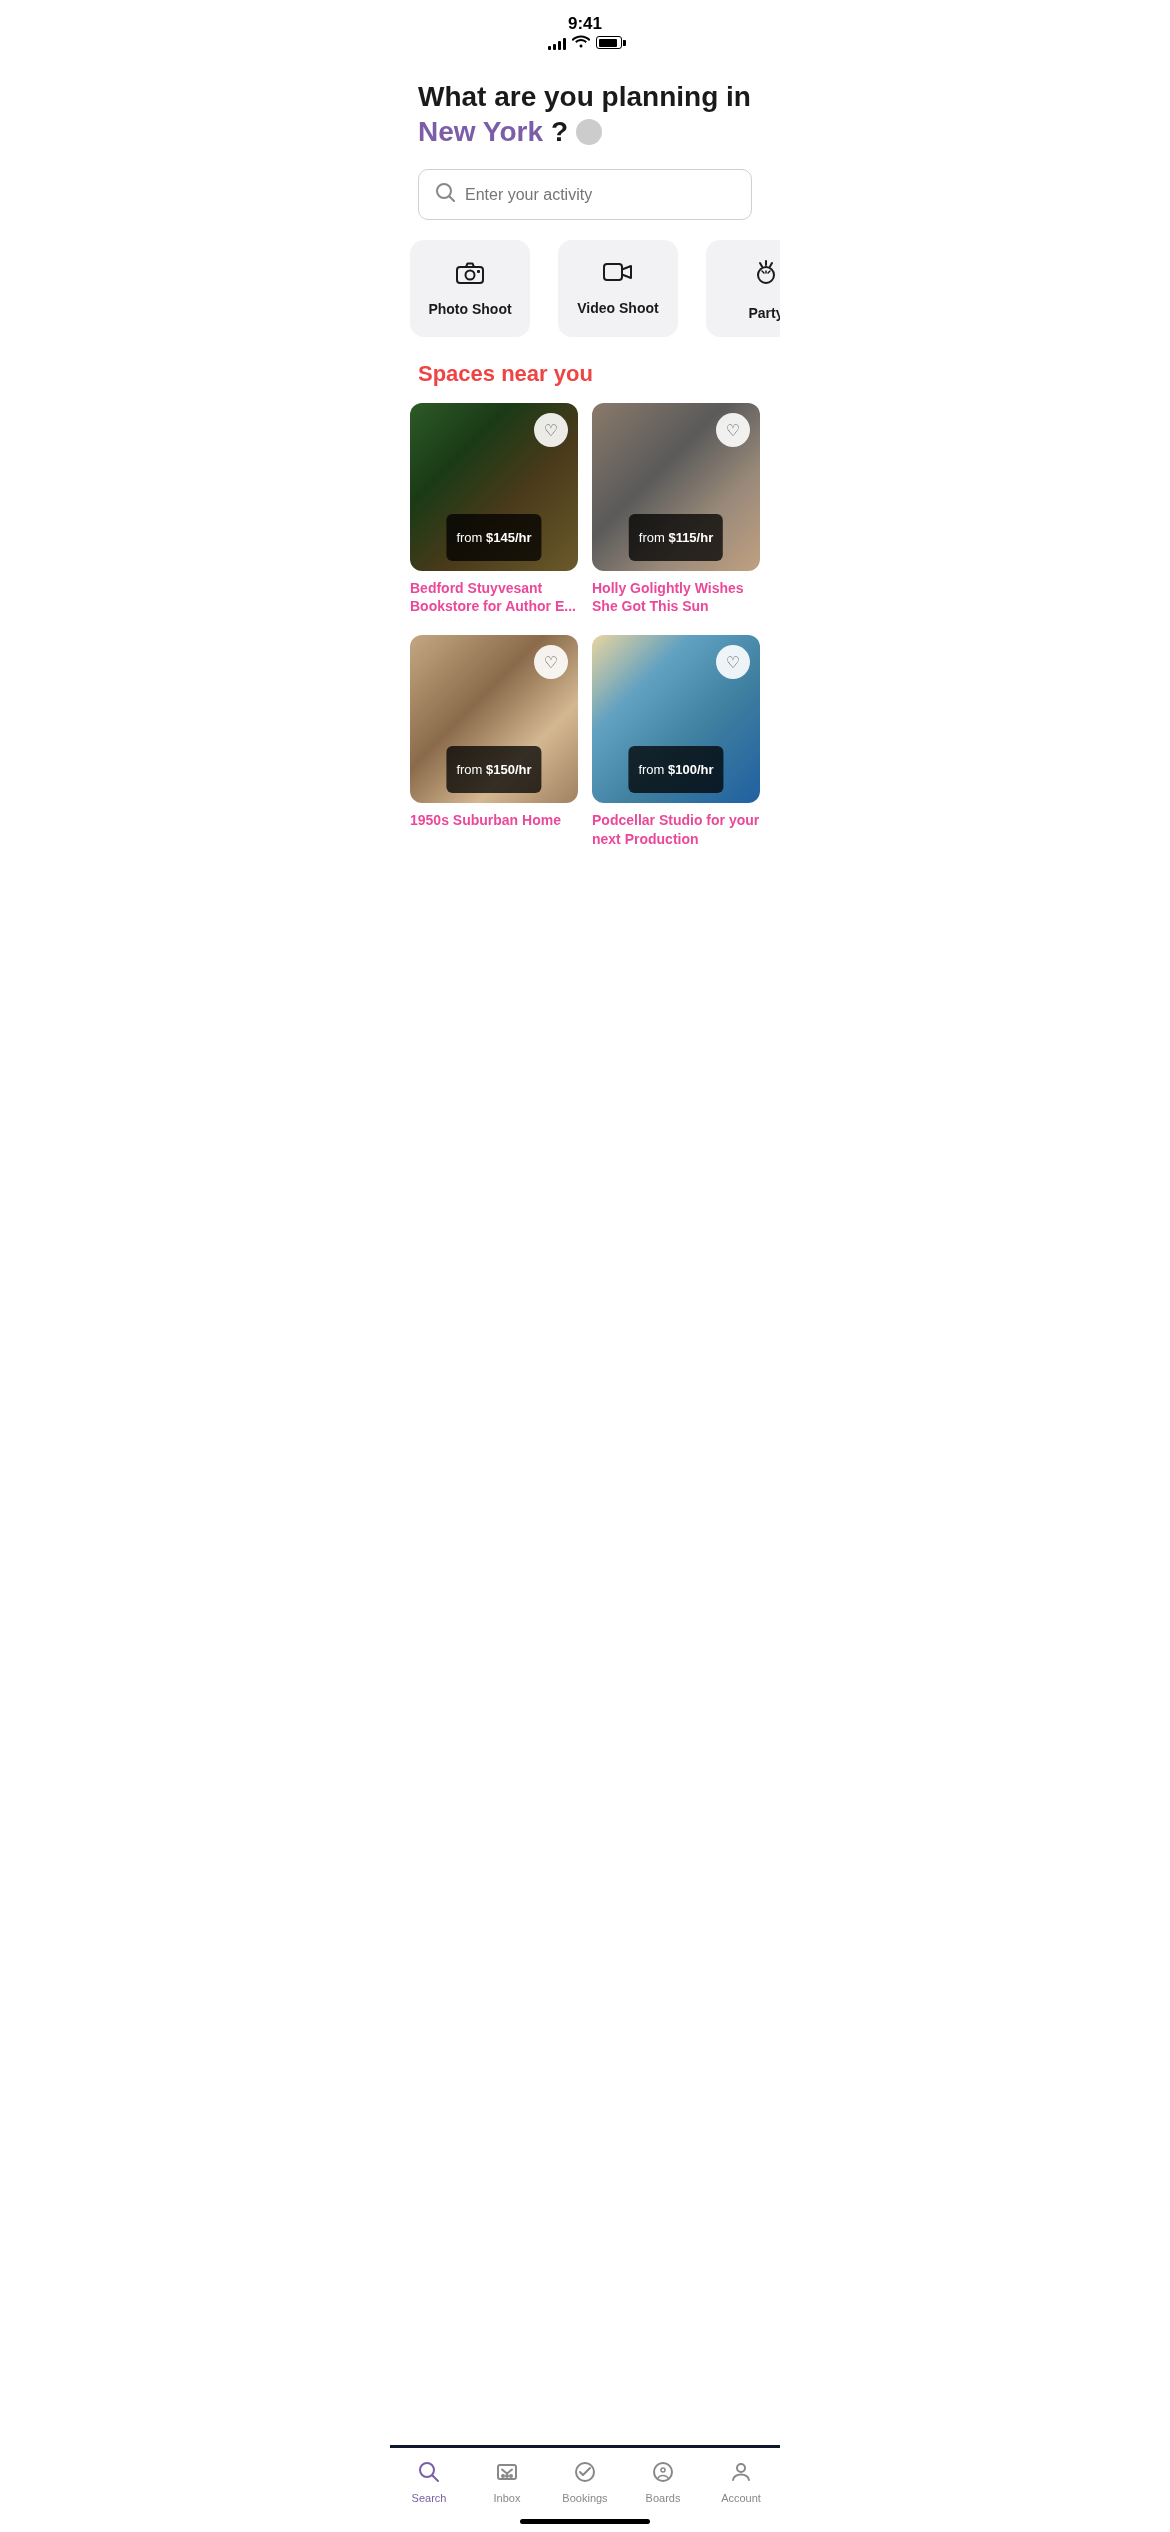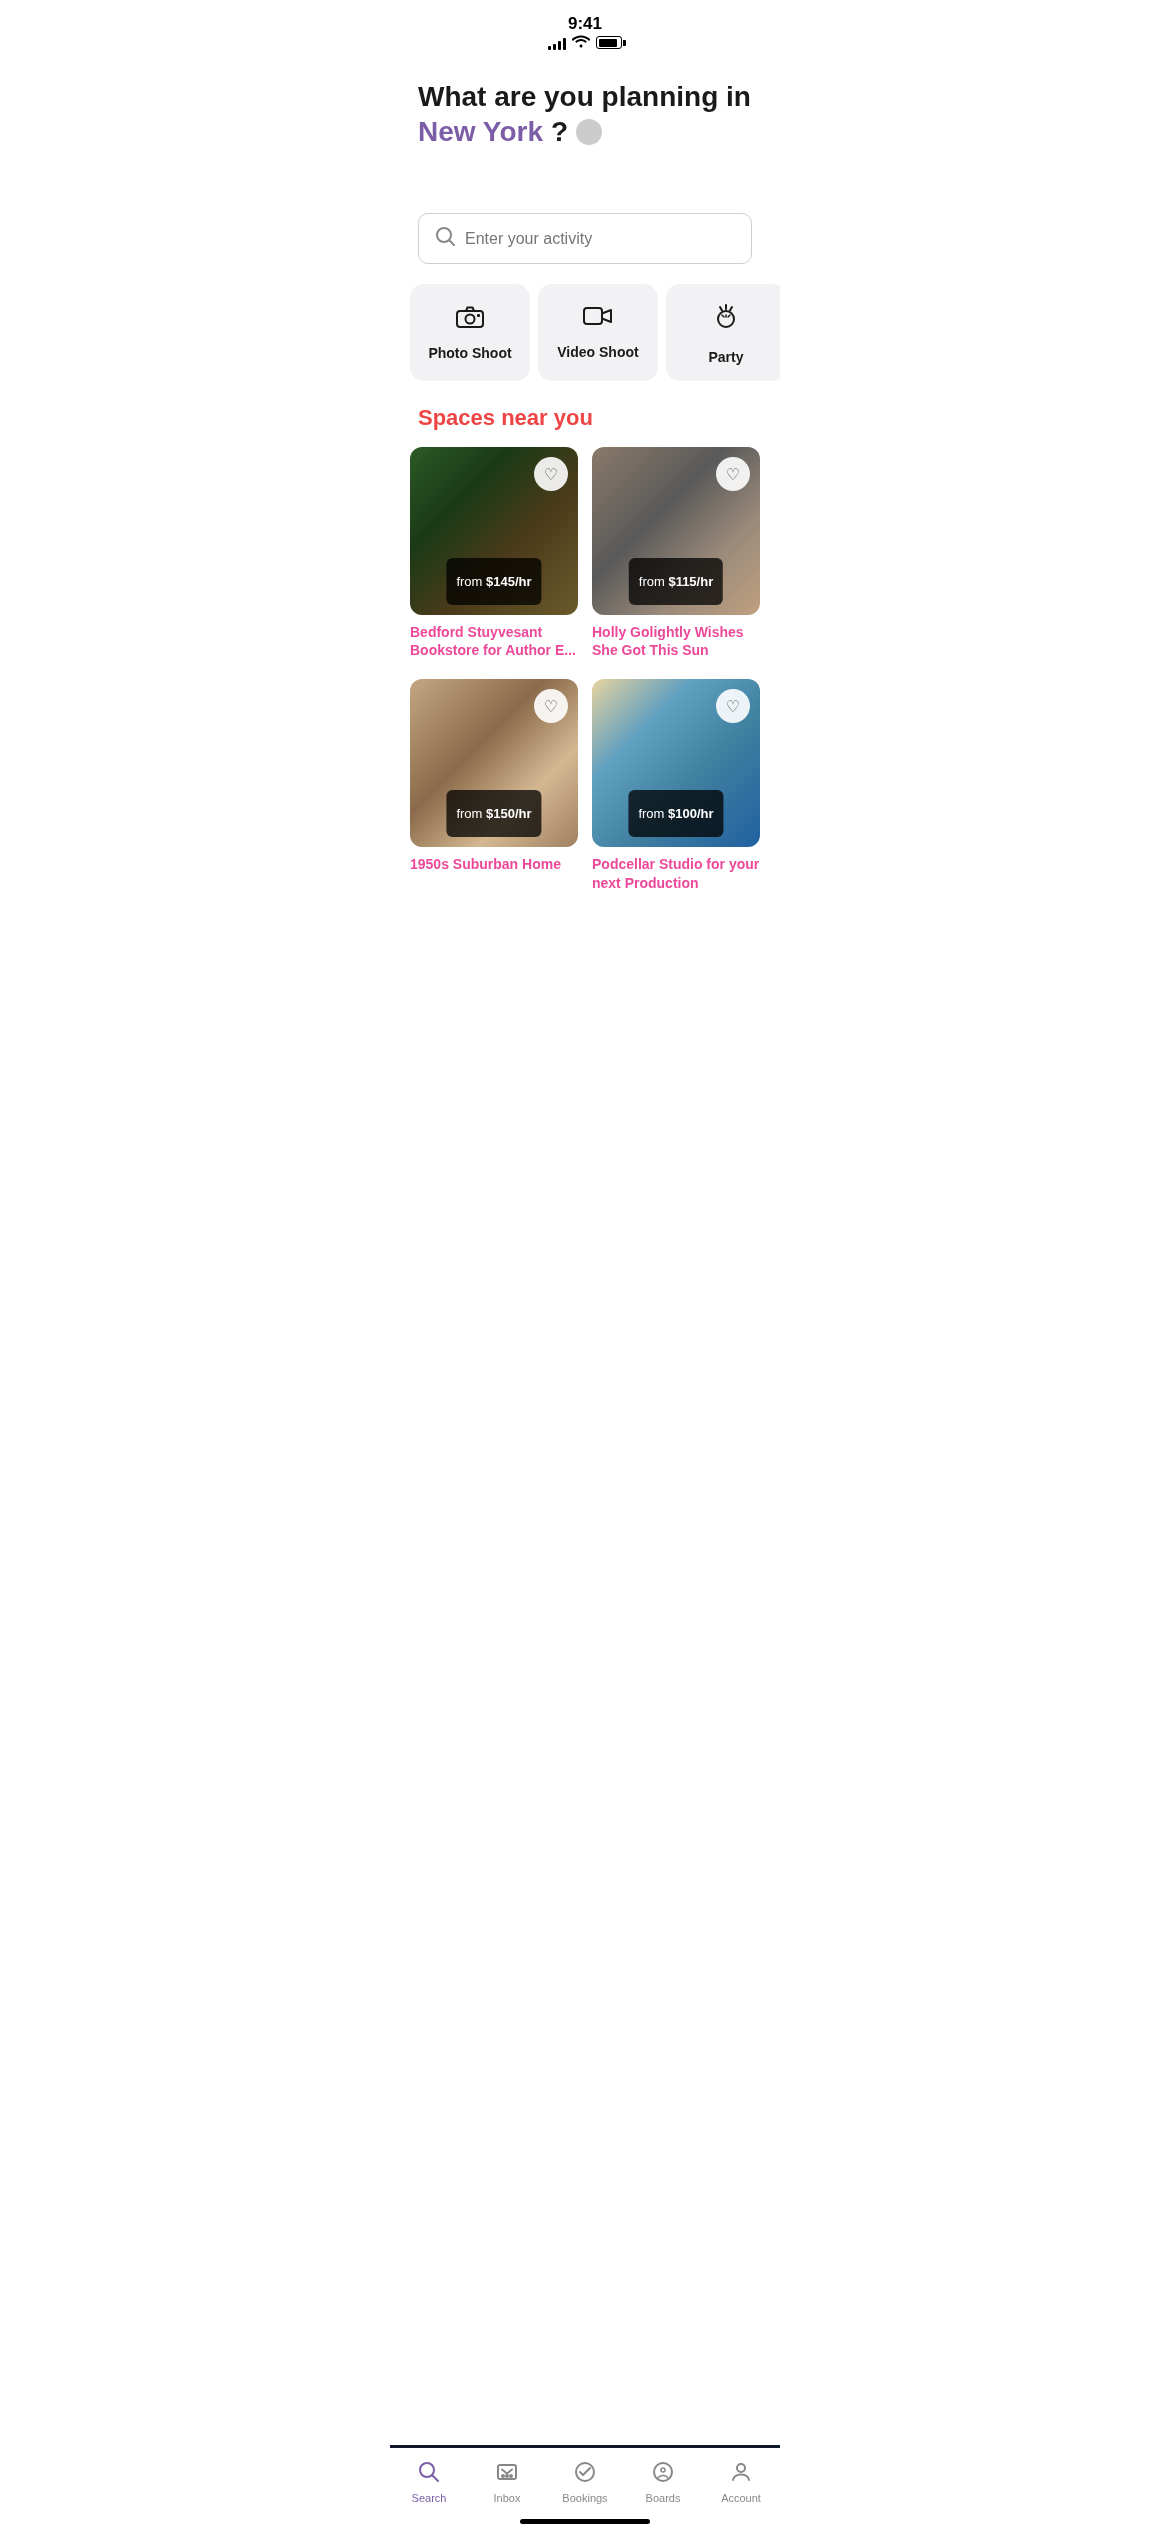--- a/index.html
+++ b/index.html
@@ -111,41 +111,40 @@
       padding: 8px 28px 20px;
     }
     .search-bar {
       display: flex;
       align-items: center;
       border: 1.5px solid #d0d0d0;
       border-radius: 10px;
       padding: 12px 16px;
       gap: 10px;
       background: #fff;
-      margin-top: 44px;
     }
     .search-bar-icon {
       color: #888;
       font-size: 18px;
       flex-shrink: 0;
     }
     .search-bar-input {
       font-size: 16px;
       color: #aaa;
       border: none;
       outline: none;
       width: 100%;
       background: transparent;
     }
 
     
     .categories-scroll {
       padding: 0 20px 24px;
       display: flex;
-      gap: 8px;
+      gap: 28px;
       overflow-x: auto;
       scrollbar-width: none;
     }
     .categories-scroll::-webkit-scrollbar { display: none; }
     .category-card {
       flex-shrink: 0;
       width: 120px;
       background: #f2f2f5;
       border-radius: 14px;
       padding: 20px 12px 16px;

